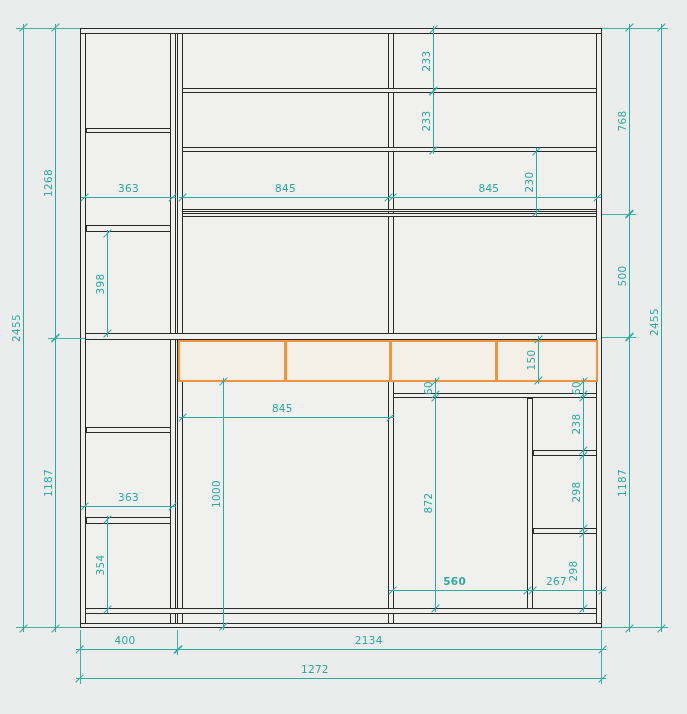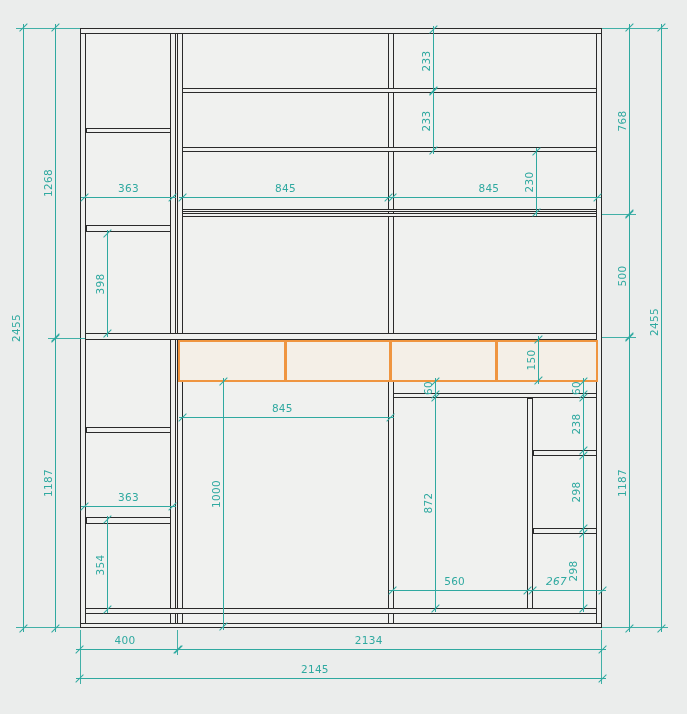--- a/index.html
+++ b/index.html
@@ -246,40 +246,40 @@
   <div class="dim h" style="left:85px;top:506px;width:87px;">
     <i class="ln"></i>
       <i class="tk a"></i>
       <i class="tk b"></i>
       <span class="lb">363</span>
   </div>
   <div class="dim h" style="left:393px;top:590px;width:134px;">
     <i class="ln"></i>
       <i class="tk a"></i>
       <i class="tk b"></i>
-      <span class="lb" style="left:46%;">560</span>
+      <span class="lb" style="left:46%;font-weight:bold;">560</span>
   </div>
   <div class="dim h" style="left:533px;top:590px;width:69px;">
     <i class="ln"></i>
       <i class="tk a"></i>
       <i class="tk b"></i>
-      <span class="lb" style="left:34%;font-style:italic;">267</span>
+      <span class="lb" style="left:34%;">267</span>
   </div>
   <div class="dim h" style="left:80px;top:649px;width:98px;">
     <i class="ln"></i>
       <i class="tk a"></i>
       <i class="tk b"></i>
       <span class="lb" style="left:46%;">400</span>
   </div>
   <div class="dim h" style="left:178px;top:649px;width:424px;">
     <i class="ln"></i>
       <i class="tk a"></i>
       <i class="tk b"></i>
       <span class="lb" style="left:45%;">2134</span>
   </div>
   <div class="dim h" style="left:80px;top:678px;width:522px;">
     <i class="ln"></i>
       <i class="tk a"></i>
       <i class="tk b"></i>
-      <span class="lb" style="left:45%;">2145</span>
+      <span class="lb" style="left:45%;">1272</span>
   </div>
 
 </div>
 
 </body></html>

